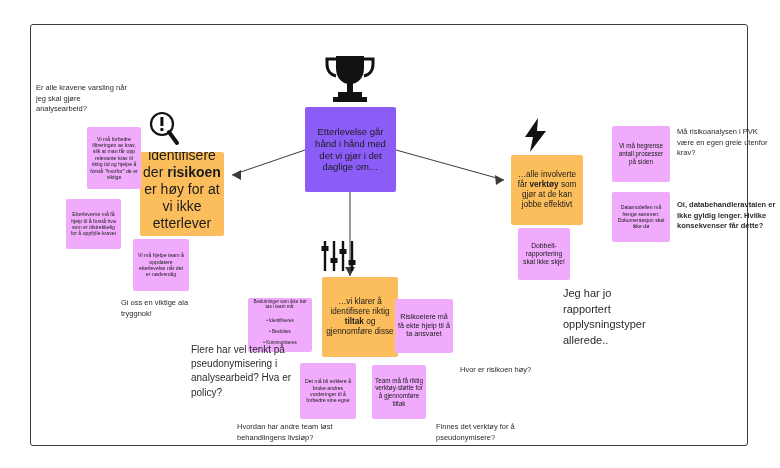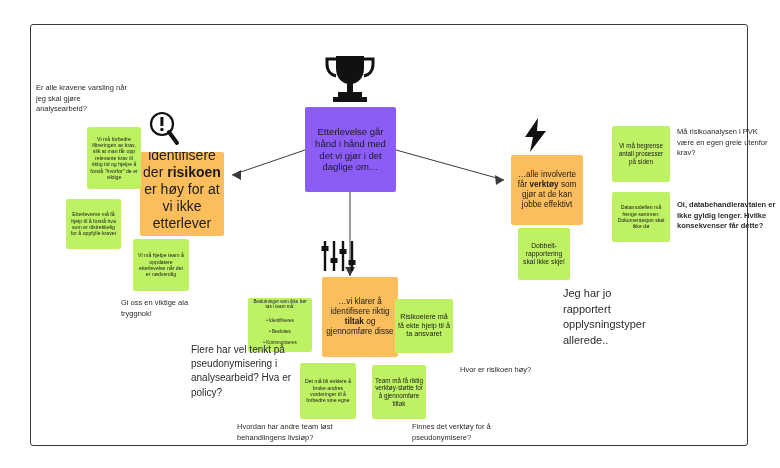--- a/index.html
+++ b/index.html
@@ -32,21 +32,21 @@
     display: flex;
     align-items: center;
     justify-content: center;
     text-align: center;
     color: #1a1a1a;
     border-radius: 2px;
     padding: 4px 3px;
     line-height: 1.22;
     overflow: hidden;
   }
-  .note-pink   { background: #bef264; }
+  .note-pink   { background: #f0abfc; }
   .note-orange { background: #fcbe5c; }
   .note-blue   { background: #8b5cf6; }
   .note-inner { width: 100%; white-space: pre-line; }
   .freetext {
     position: absolute;
     color: #2b2b2b;
     line-height: 1.42;
     white-space: pre-line;
     text-align: left;
   }
@@ -200,21 +200,21 @@
 
 
   <div class="freetext" style="left:121px; top:298px; width:100px; font-size:7.5px;">Gi oss en viktige ala tryggnok!</div>
 
   <div class="freetext" style="left:191px; top:343px; width:105px; font-size:10px;">Flere har vel tenkt på pseudonymisering i analysearbeid? Hva er policy?</div>
 
   <div class="freetext" style="left:223px; top:422px; width:110px; font-size:7.5px;margin-left:14px;">Hvordan har andre team løst behandlingens livsløp?</div>
 
   <div class="freetext" style="left:460px; top:341px; width:95px; font-size:7.5px;margin-top:24px;">Hvor er risikoen høy?</div>
 
-  <div class="freetext" style="left:412px; top:422px; width:108px; font-size:7.5px;">Finnes det verktøy for å pseudonymisere?</div>
+  <div class="freetext" style="left:436px; top:422px; width:108px; font-size:7.5px;">Finnes det verktøy for å pseudonymisere?</div>
 
   <div class="freetext" style="left:563px; top:286px; width:90px; font-size:11px;">Jeg har jo rapportert opplysningstyper allerede..</div>
 
   <div class="freetext" style="left:677px; top:127px; width:100px; font-size:7.5px;">Må risikoanalysen i PVK være en egen greie utenfor krav?</div>
 
   <div class="freetext" style="left:677px; top:200px; width:100px; font-size:7.5px;font-weight:bold;">Oi, databehandleravtalen er ikke gyldig lenger. Hvilke konsekvenser får dette?</div>
 
 </div>
 
 </body></html>

